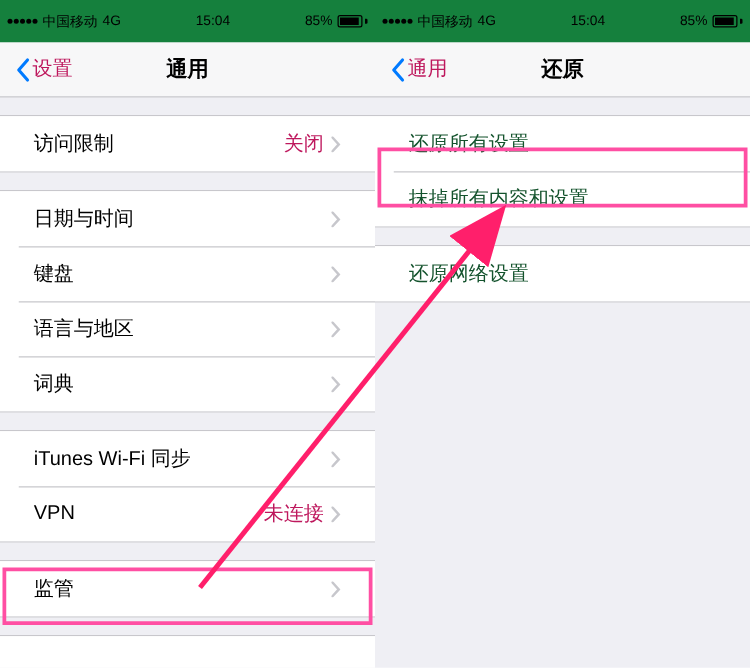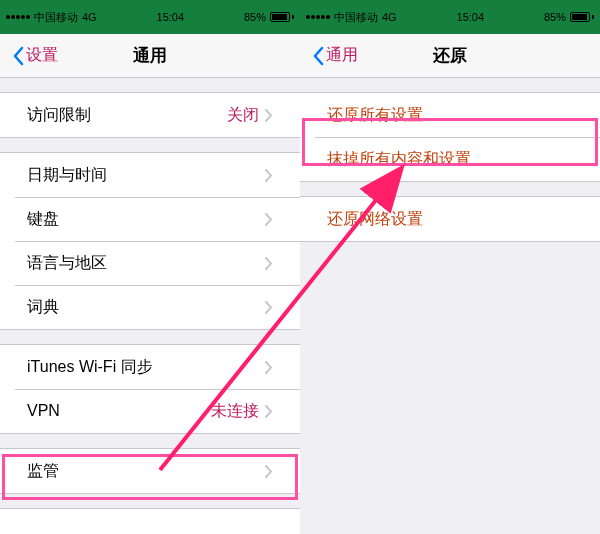--- a/index.html
+++ b/index.html
@@ -14,21 +14,21 @@
 .topbar{height:44px;background:#f7f7f8;border-bottom:1px solid #c8c7cc;display:flex;align-items:center;position:relative}
 .back{position:absolute;left:12px;display:flex;align-items:center;color:#be185d;font-size:16px}
 .back svg{width:12px;height:20px;margin-right:2px}
 .title{position:absolute;left:0;right:0;text-align:center;font-size:17px;font-weight:600;color:#000}
 .content{flex:1;overflow:hidden}
 .group{margin-top:14px;background:#fff;border-top:1px solid #c8c7cc;border-bottom:1px solid #c8c7cc}
 .group:first-child{margin-top:14px}
 .row{height:44px;display:flex;align-items:center;padding:0 27px;position:relative;background:#fff}
 .row+.row::before{content:"";position:absolute;left:15px;right:0;top:0;height:1px;background:#c8c7cc}
 .row .label{font-size:16px;color:#000;flex:1}
-.row.link .label{color:#c2410c}
+.row.link .label{color:#14532d}
 .row .value{font-size:16px;color:#be185d;margin-right:6px}
 .row .chev{color:#c7c7cc}
 .row .chev svg{width:8px;height:13px;display:block}
 .hilite{position:absolute;border:3px solid #ff4fa3;pointer-events:none;z-index:5}
 .arrow{position:absolute;z-index:6;pointer-events:none}
 .batt{display:inline-flex;align-items:center;gap:2px}
 .batt-body{width:20px;height:10px;border:1px solid #000;border-radius:2px;position:relative}
 .batt-fill{position:absolute;left:1px;top:1px;bottom:1px;width:85%;background:#000}
 .batt-tip{width:2px;height:4px;background:#000;border-radius:0 1px 1px 0}
 </style>

